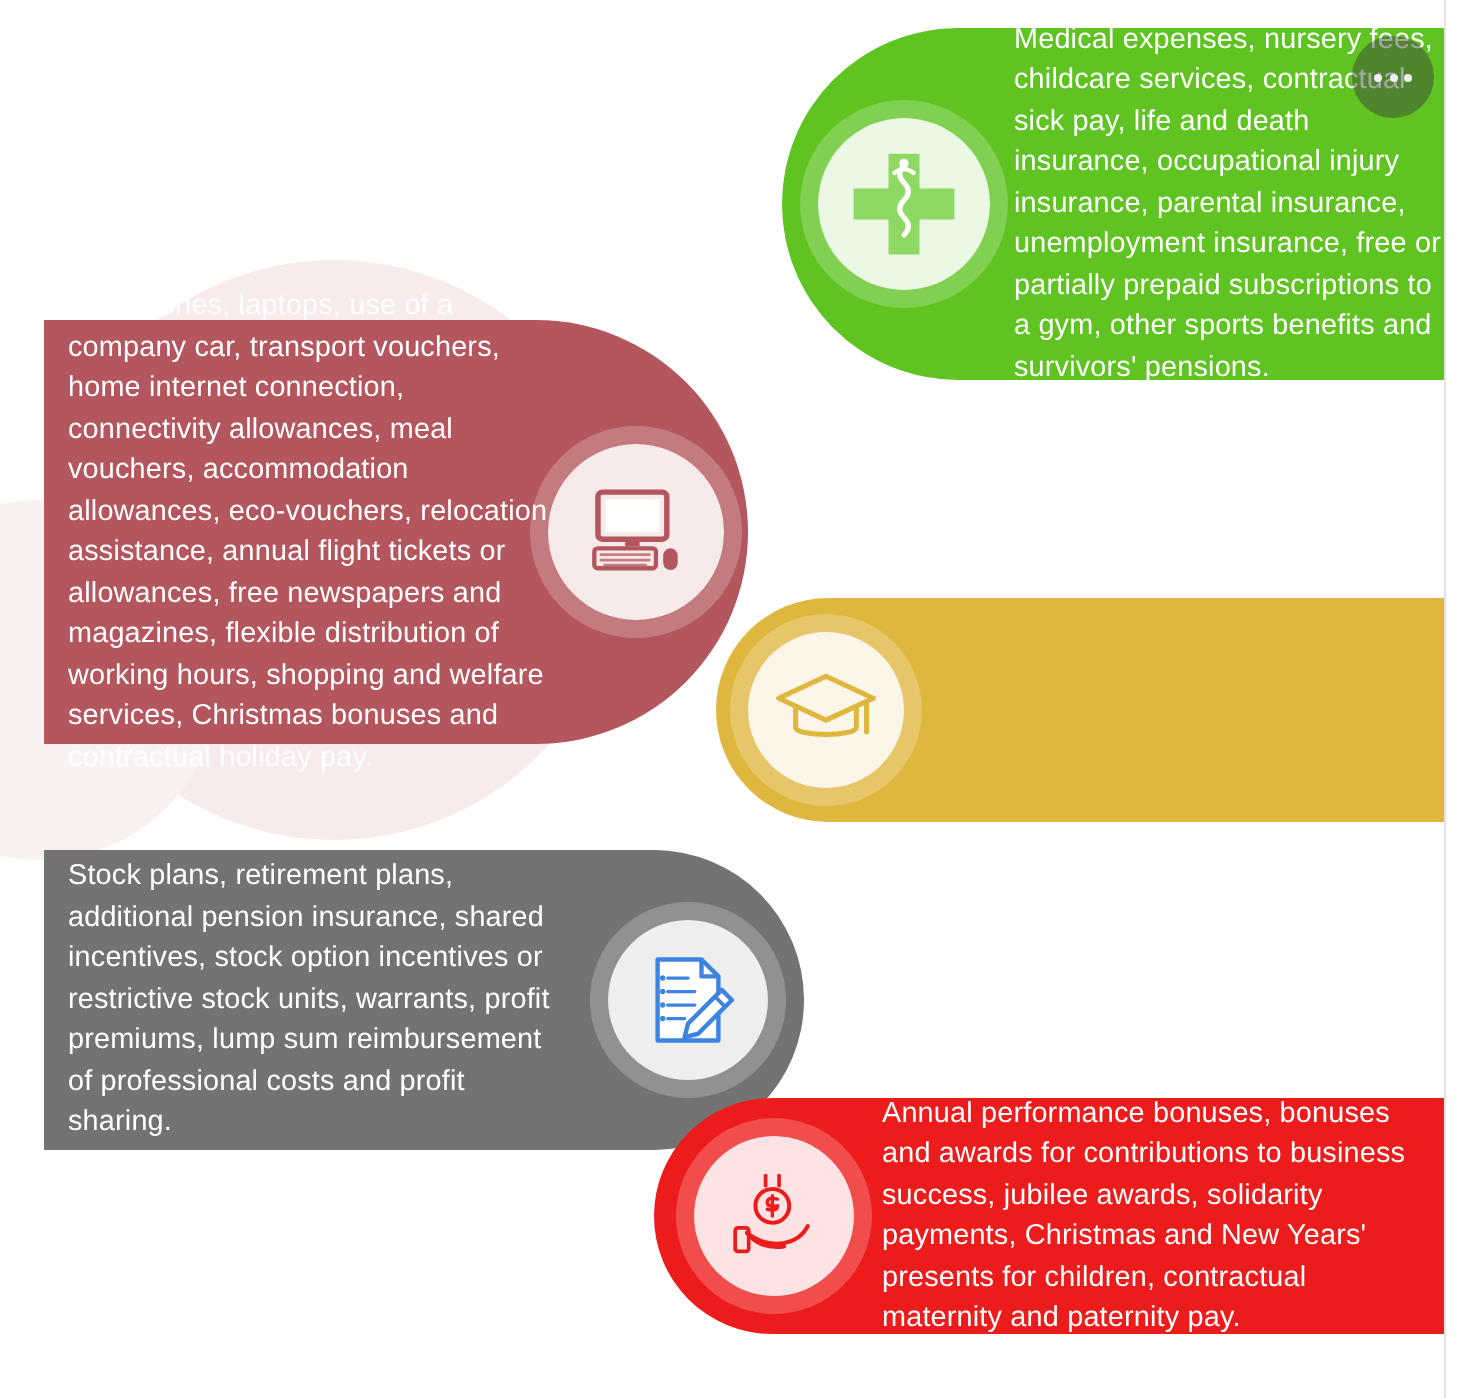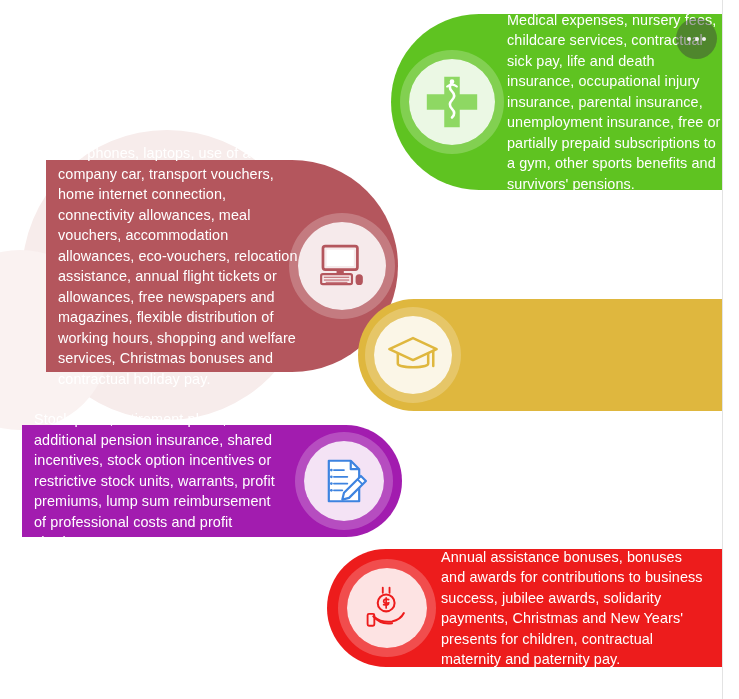--- a/index.html
+++ b/index.html
@@ -84,35 +84,34 @@
   #band-medical {
     left: 391px; top: 14px; width: 331px; height: 176px;
     background: #5fc321;
   }
   #band-medical .band-text { width: 232px; }
   #band-medical .icon-bubble { width: 86px; height: 86px; margin-left: 8px; margin-right: 12px;}
 
   #band-equipment {
     left: 22px; top: 160px; width: 352px; height: 212px;
     background: #b4565d;
-    margin-left: 24px;
   }
   #band-equipment .band-text { width: 252px; margin-left: 12px; }
   #band-equipment .icon-bubble { width: 88px; height: 88px; margin-right: 2px; }
 
   #band-education {
     left: 358px; top: 299px; width: 364px; height: 112px;
     background: #dfb73e;
   }
   #band-education .band-text { width: 262px; }
   #band-education .icon-bubble { width: 78px; height: 78px; margin-left: 6px; margin-right: 14px; }
 
   #band-financial {
-    left: 22px; top: 425px; width: 380px; height: 112px;
-    background: #a21caf;
+    left: 22px; top: 425px; width: 380px; height: 150px;
+    background: #737373;
     gap: 27px;
   }
   #band-financial .band-text { width: 256px; margin-left: 12px; }
   #band-financial .icon-bubble { width: 80px; height: 80px; margin-right: 8px; }
 
   #band-bonuses {
     left: 327px; top: 549px; width: 395px; height: 118px;
     background: #ed1c1c;
   }
   #band-bonuses .band-text { width: 262px; }
@@ -223,21 +222,21 @@
           <path d="M27 8 v6"></path>
             <path d="M35 8 v6"></path>
         </g>
         <circle cx="31" cy="26" r="10" fill="none" stroke="#ed1c1c" stroke-width="2.4"></circle>
         <path d="M31 20 v12 M34 22 q-6 -1.5 -6 2 q0 3 6 2 q0 3.5 -6 2" fill="none" stroke="#ed1c1c" stroke-width="2" stroke-linecap="round"></path>
         <path d="M16 42 q10 8 22 6 q10 -2 14 -10" fill="none" stroke="#ed1c1c" stroke-width="2.4" stroke-linecap="round"></path>
         <path d="M16 42 q8 10 22 8" fill="none" stroke="#ed1c1c" stroke-width="2.4" stroke-linecap="round"></path>
         <rect x="9" y="39" width="8" height="14" rx="1.6" fill="none" stroke="#ed1c1c" stroke-width="2.2"></rect>
       </svg>
     </div>
-    <div class="band-text">Annual assistance bonuses, bonuses and awards for contributions to business success, jubilee awards, solidarity payments, Christmas and New Years' presents for children, contractual maternity and paternity pay.</div>
+    <div class="band-text">Annual performance bonuses, bonuses and awards for contributions to business success, jubilee awards, solidarity payments, Christmas and New Years' presents for children, contractual maternity and paternity pay.</div>
   </div>
 
   <div class="more-badge">
     <span class="dots">
       <i></i>
         <i></i>
         <i></i>
     </span>
   </div>
 

